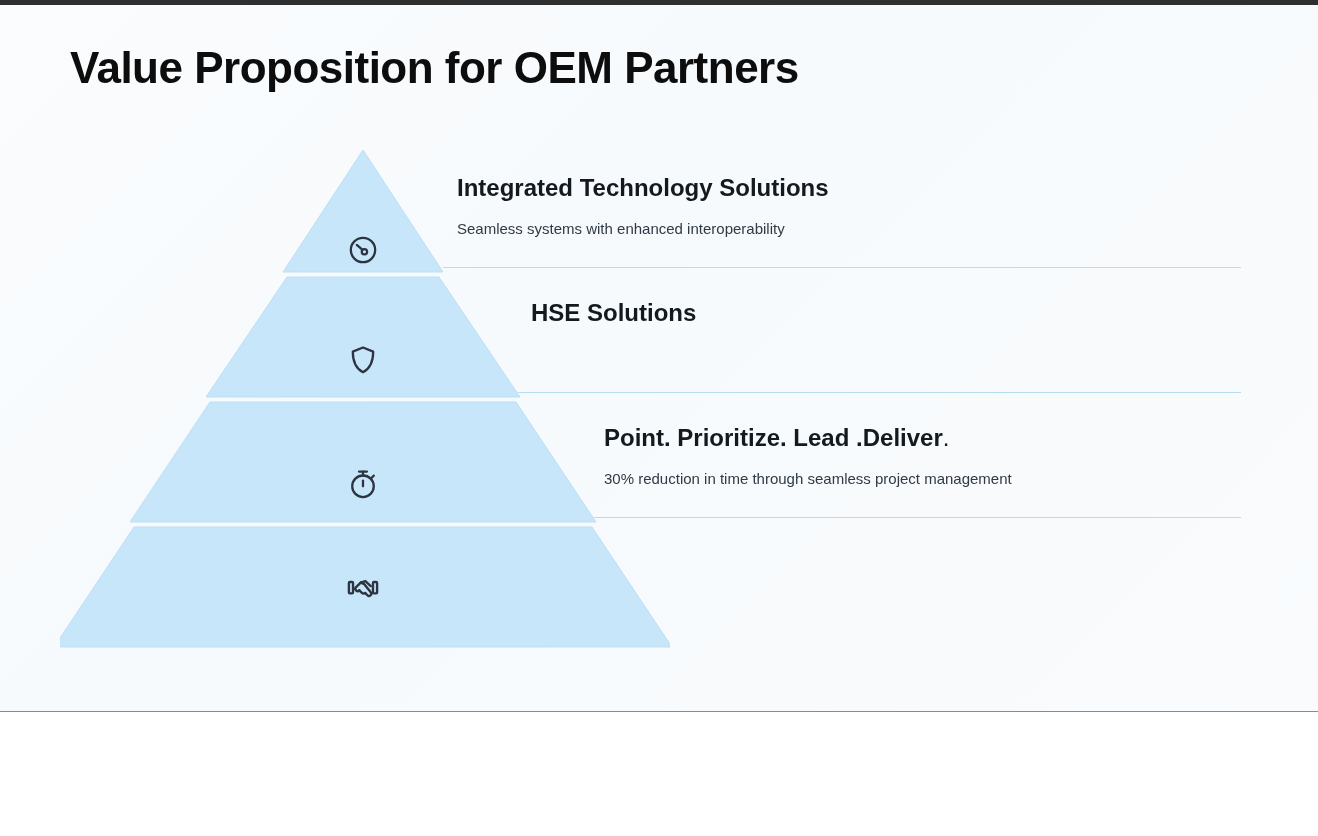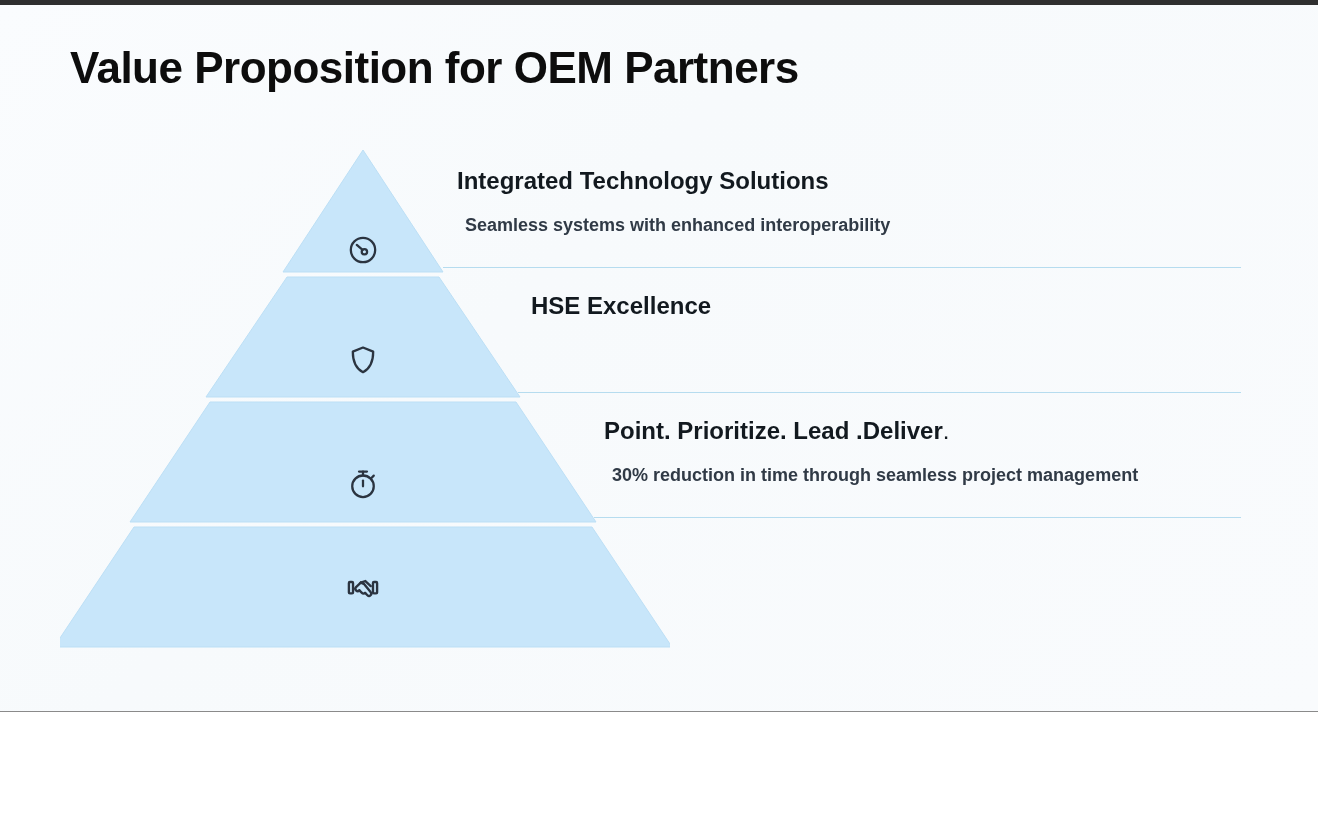--- a/index.html
+++ b/index.html
@@ -64,31 +64,31 @@
 
   
   .tier-text {
     position: absolute;
     color: #1b2430;
   }
   .tier-heading {
     font-size: 24px;
     font-weight: bold;
     color: #12191f;
-    margin: 0 0 14px 0;
+    margin: 7px 0 14px 0;
     line-height: 1.1;
     white-space: nowrap;
   }
   .tier-heading .soft { font-weight: normal; }
   .tier-desc {
-    font-size: 18px;
+    font-size: 15px;
     color: #303a46;
     line-height: 1.9;
-    margin: 8px;
-    font-weight: bold;
+    margin: 0;
+    font-weight: normal;
   }
   .divider {
     position: absolute;
     height: 1px;
     background: #b6dcef;
   }
 </style>
 </head>
 <body>
 
@@ -151,21 +151,21 @@
     <div class="divider" style="left:443px; top:262px; width:798px;"></div>
     <div class="divider" style="left:518px; top:387px; width:723px;"></div>
     <div class="divider" style="left:594px; top:512px; width:647px;"></div>
 
     <div class="tier-text" style="left:457px; top:163px; width:790px;">
       <div class="tier-heading">Integrated Technology Solutions</div>
       <div class="tier-desc">Seamless systems with enhanced interoperability</div>
     </div>
 
     <div class="tier-text" style="left:531px; top:288px; width:716px;">
-      <div class="tier-heading">HSE Excellence</div>
+      <div class="tier-heading">HSE Solutions</div>
     </div>
 
     <div class="tier-text" style="left:604px; top:413px; width:643px;">
       <div class="tier-heading"><span>Point. Prioritize. Lead .Deliver</span><span class="soft">.</span></div>
       <div class="tier-desc">30% reduction in time through seamless project management</div>
     </div>
 
 
   </div>
 </div>

